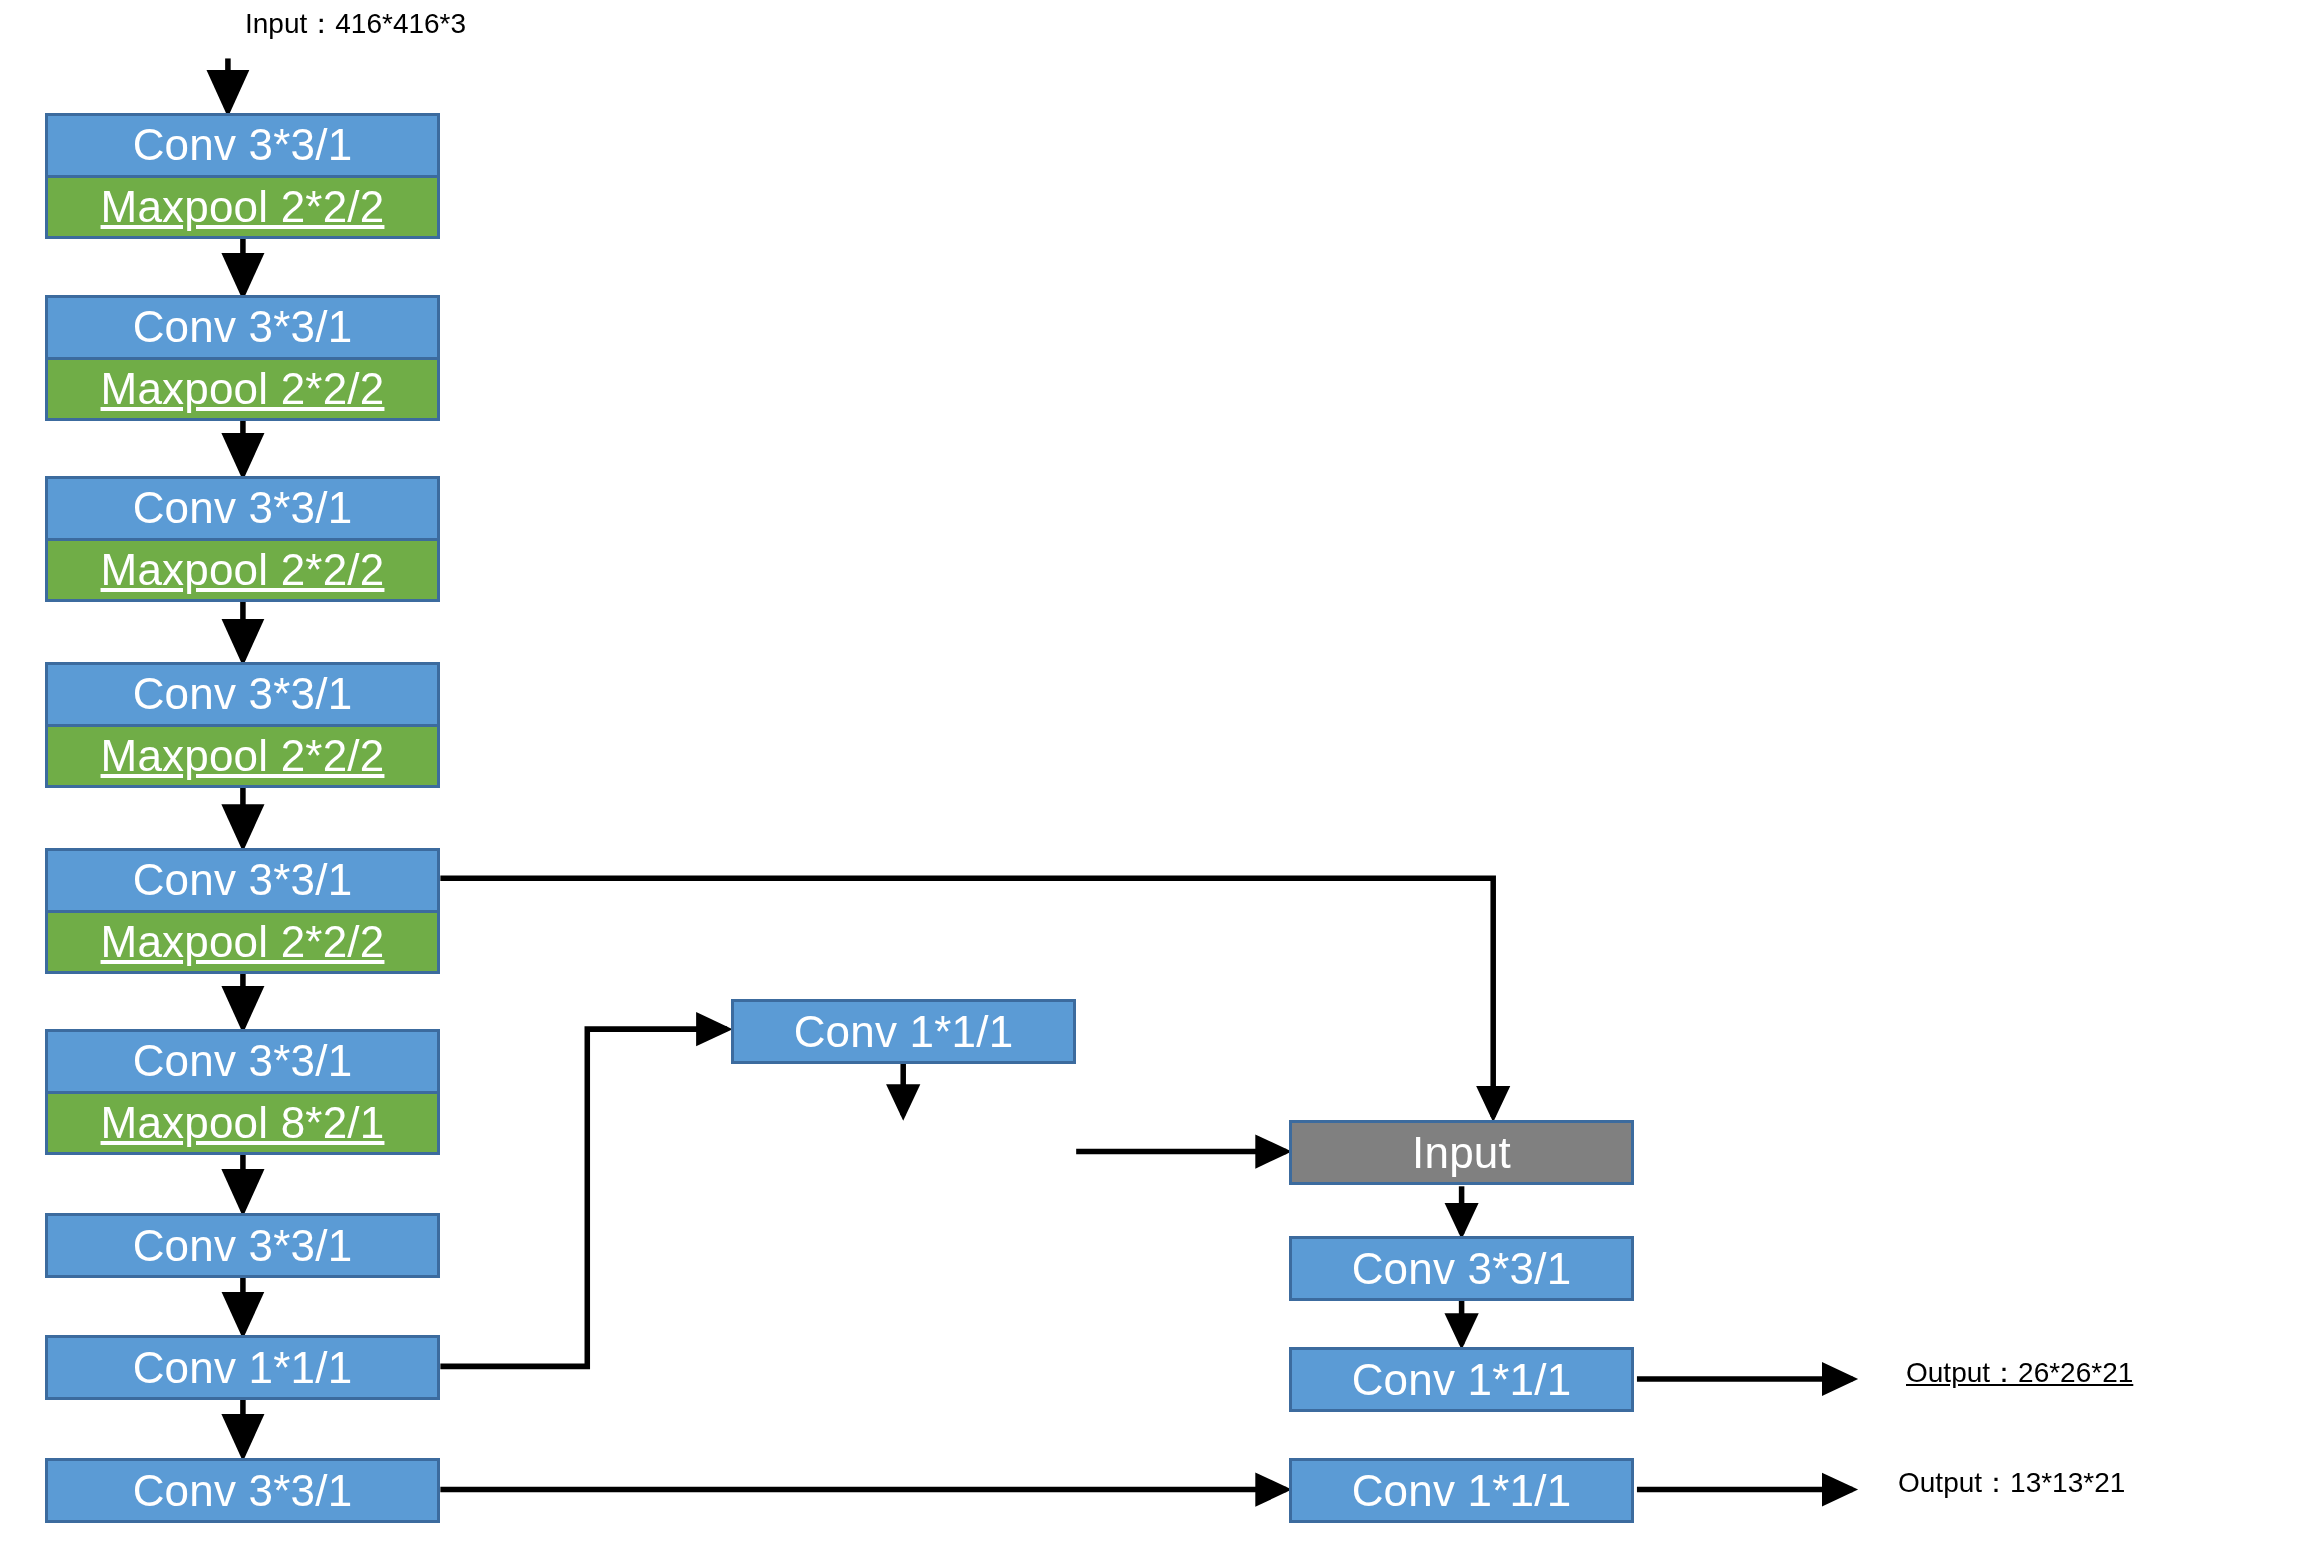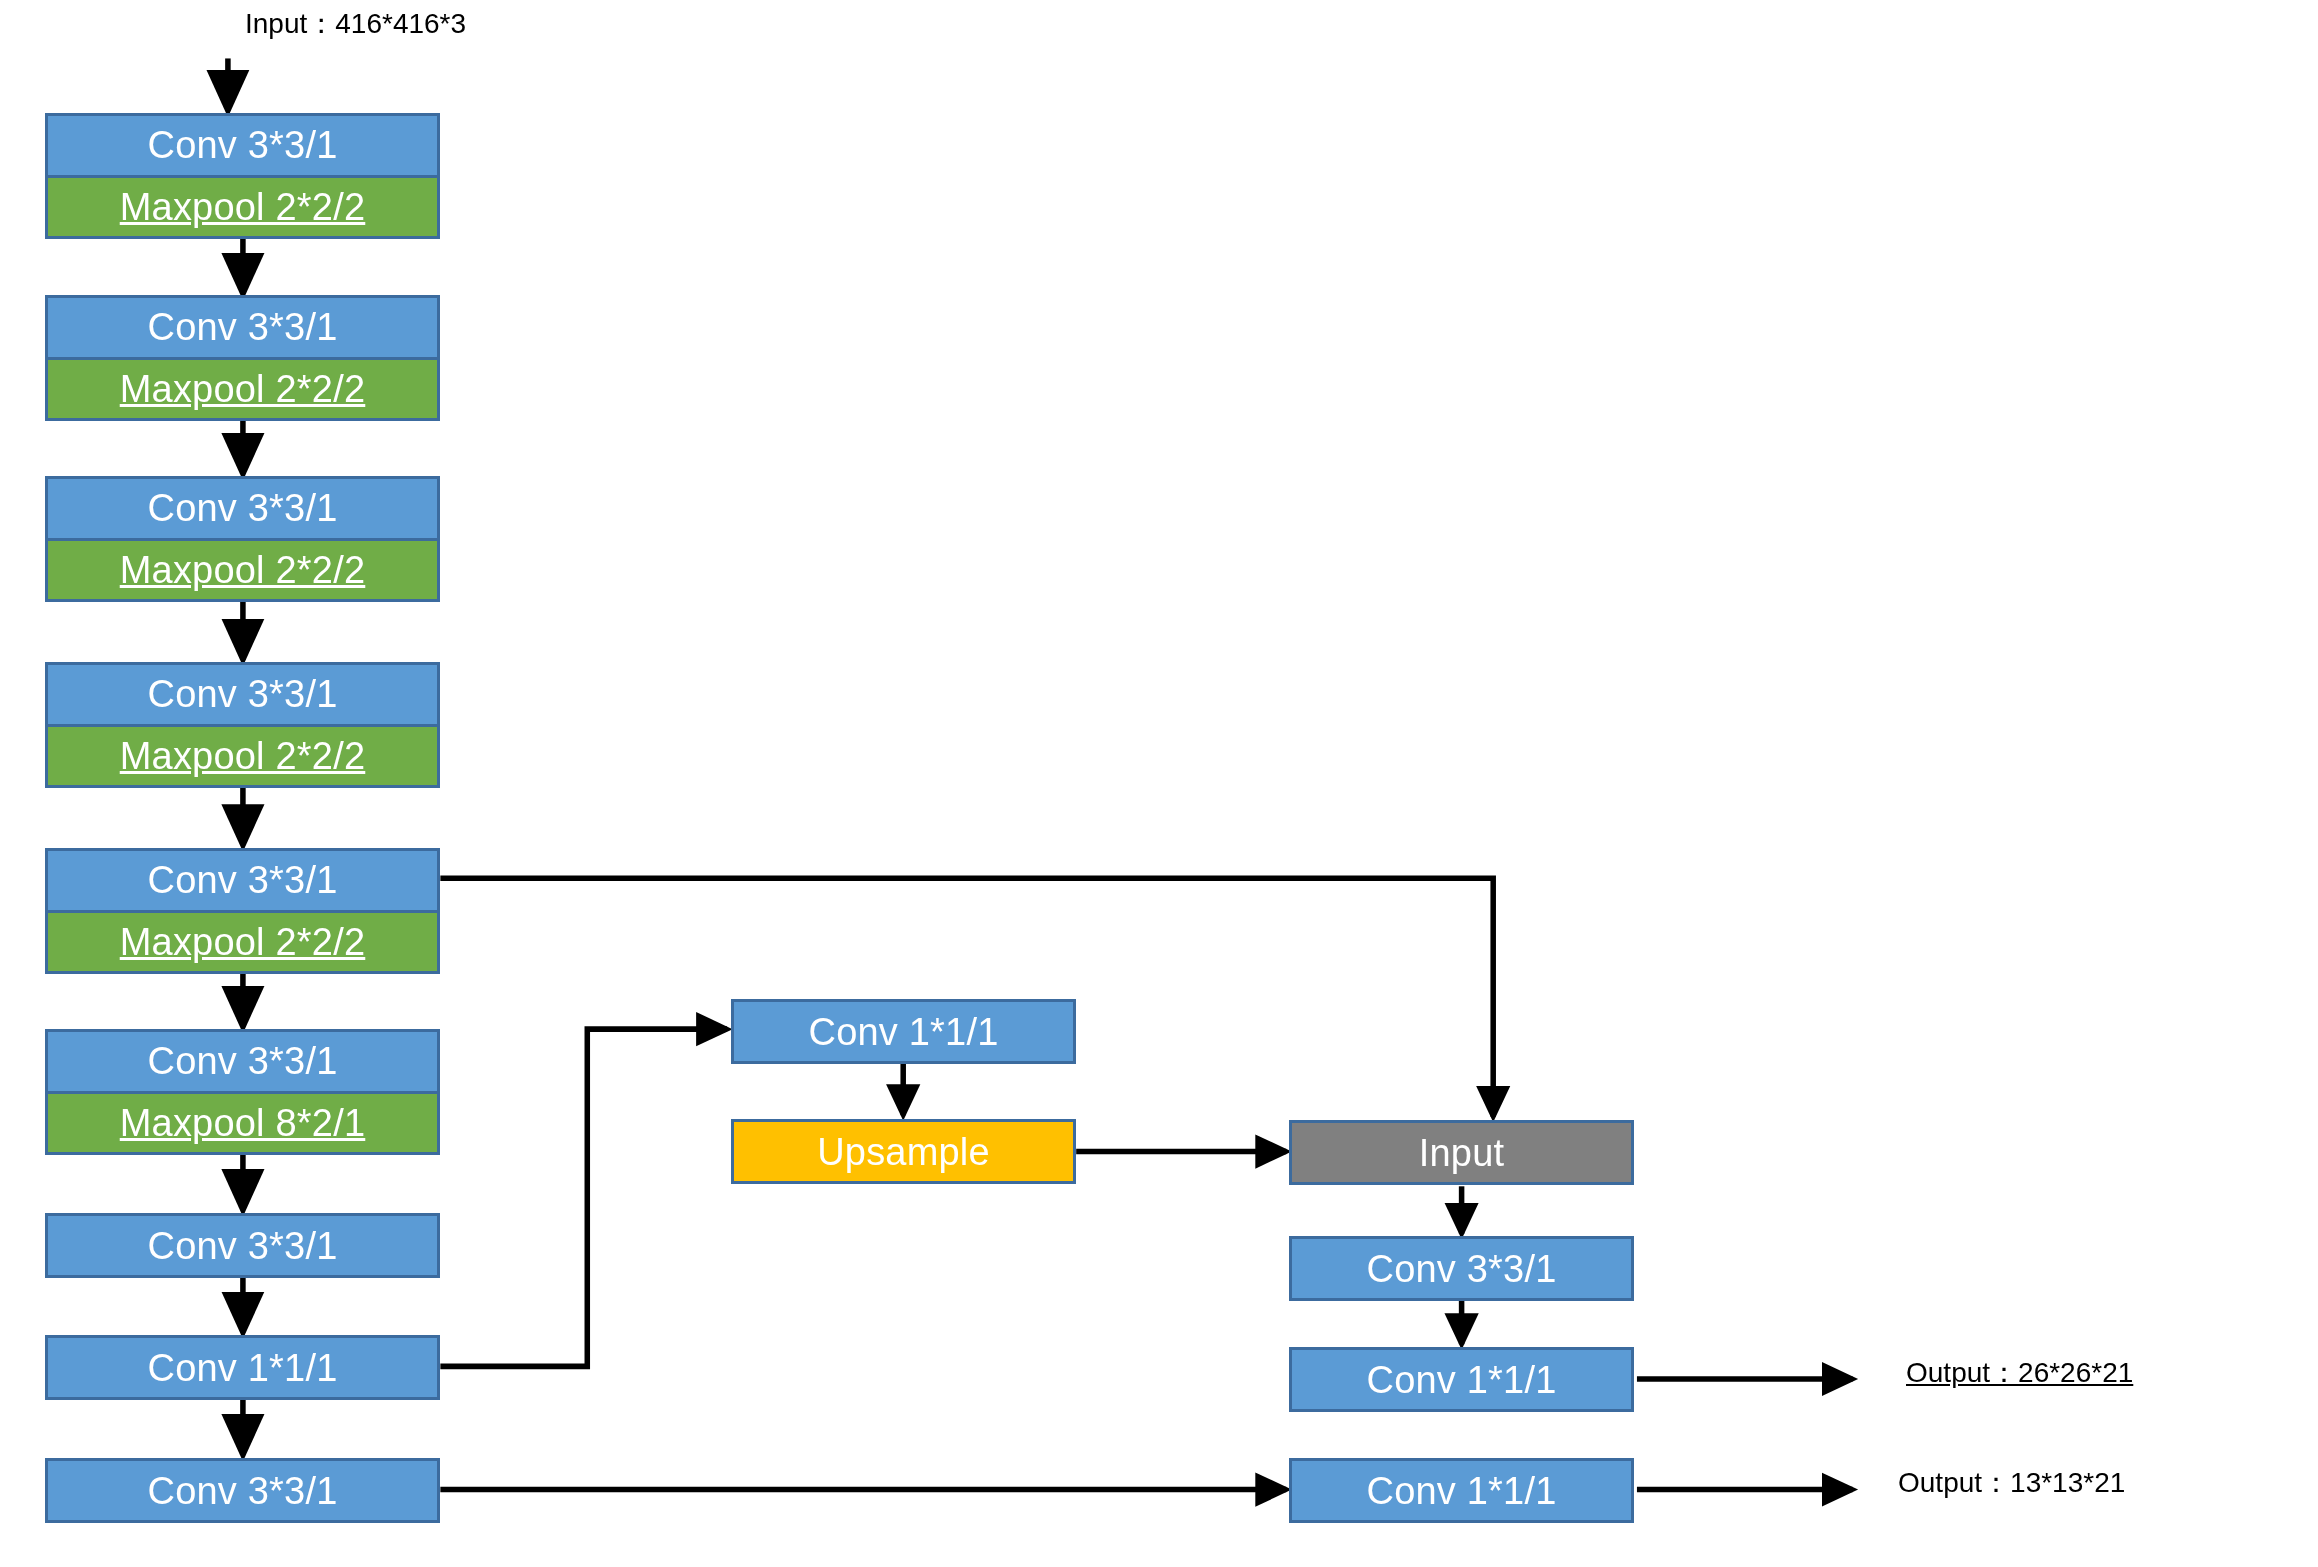--- a/index.html
+++ b/index.html
@@ -32,21 +32,21 @@
     display: flex;
     flex-direction: column;
     overflow: hidden;
   }
   .seg {
     flex: 1 1 auto;
     display: flex;
     align-items: center;
     justify-content: center;
     color: #ffffff;
-    font-size: 38px;
+    font-size: 44px;
     line-height: 1;
     letter-spacing: 0.2px;
     white-space: nowrap;
   }
   .seg.conv  { background: #5B9BD5; }
   .seg.pool  { background: #70AD47; }
   .seg.up    { background: #FFC000; }
   .seg.cat   { background: #808080; }
   .seg + .seg { border-top: 3.2px solid #3C6B9E; text-decoration: underline; }
 
@@ -149,23 +149,20 @@
   </div>
 
   <div class="node" style="left:45px; top:1458px; width:395px; height:65px;">
     <div class="seg conv">Conv 3*3/1</div>
   </div>
 
   <div class="node" style="left:731px; top:999px; width:345px; height:65px;">
     <div class="seg conv">Conv 1*1/1</div>
   </div>
 
-  <div class="node" style="left:731px; top:1119px; width:345px; height:65px;">
-    <div class="seg up">Upsample</div>
-  </div>
 
   <div class="node" style="left:1289px; top:1120px; width:345px; height:65px;">
     <div class="seg cat">Input</div>
   </div>
 
   <div class="node" style="left:1289px; top:1236px; width:345px; height:65px;">
     <div class="seg conv">Conv 3*3/1</div>
   </div>
 
   <div class="node" style="left:1289px; top:1347px; width:345px; height:65px;">

